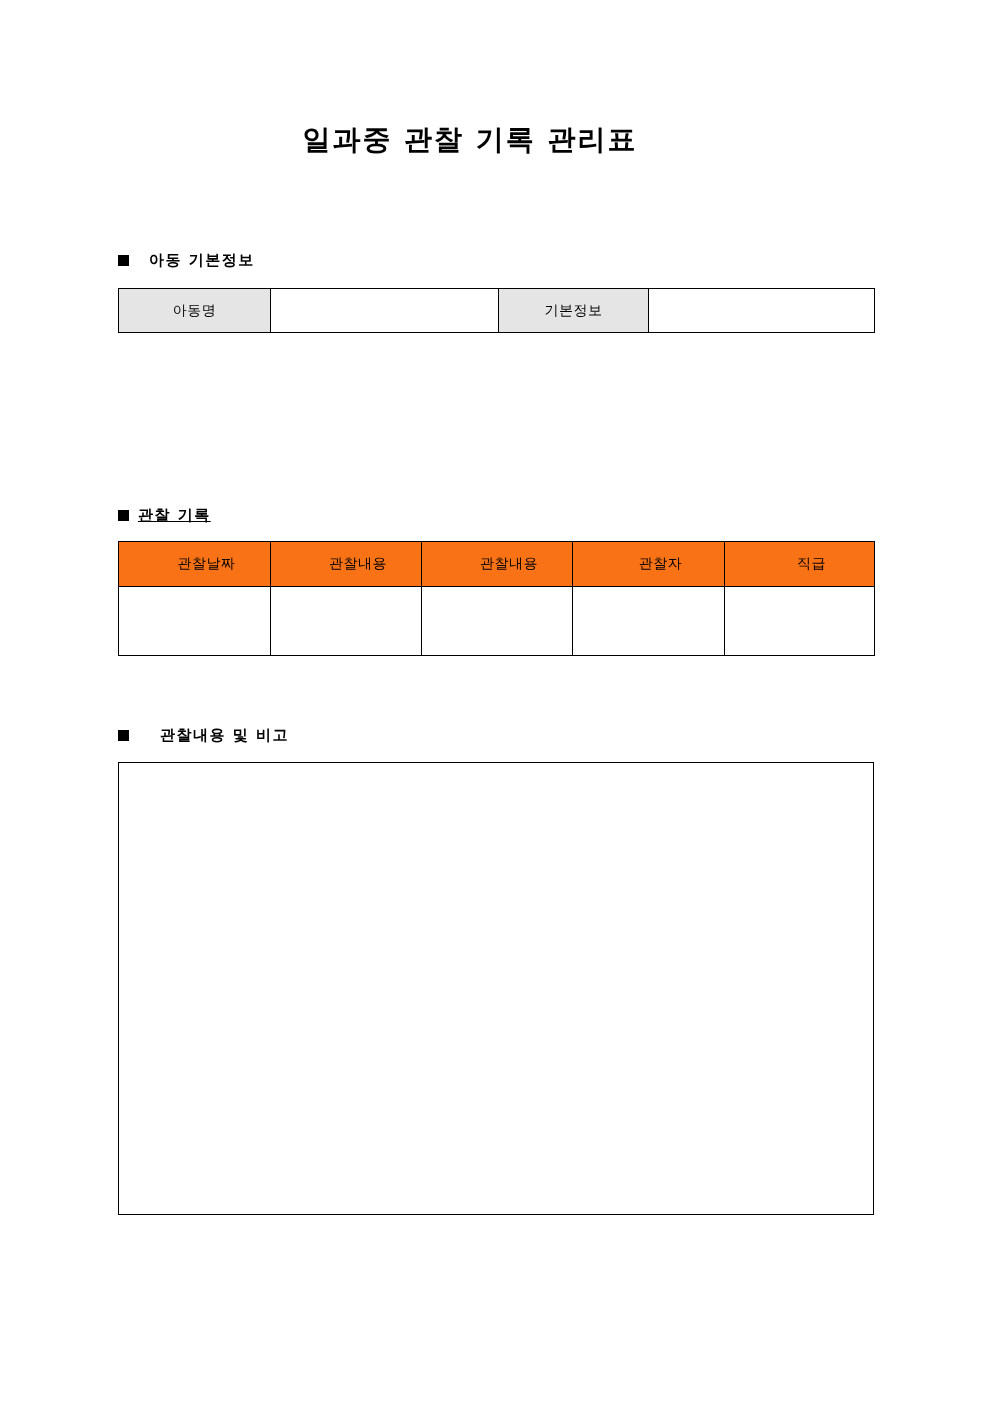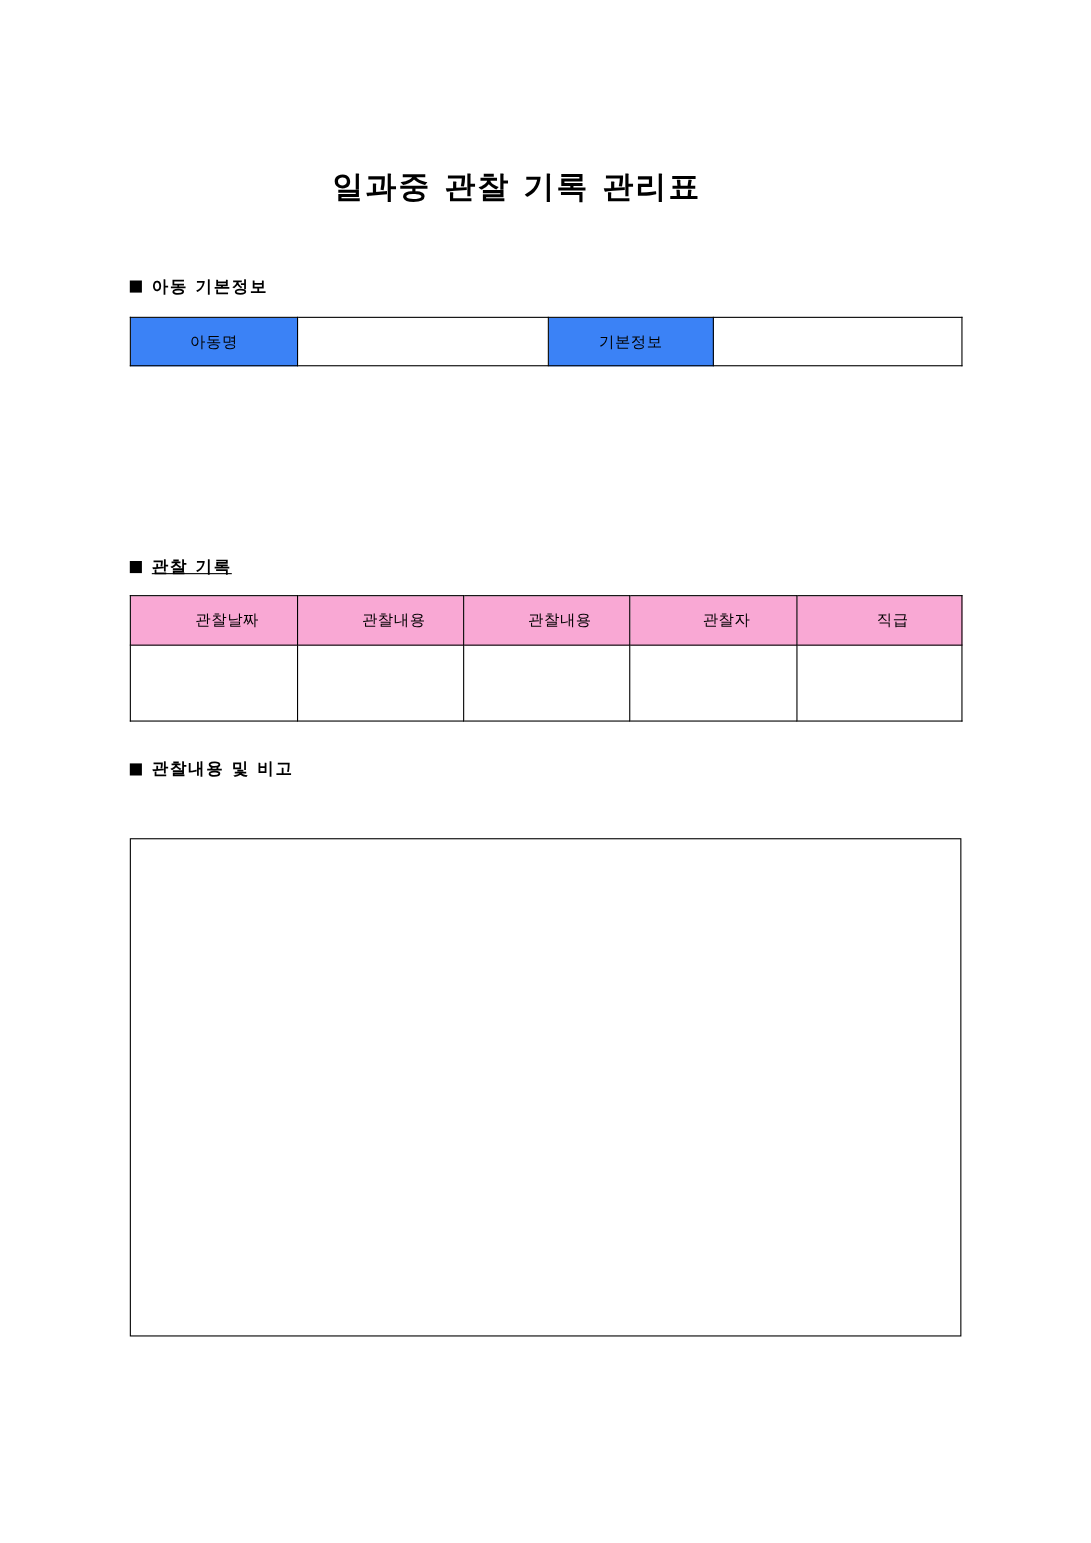--- a/index.html
+++ b/index.html
@@ -23,21 +23,21 @@
     top: 0;
     width: 992px;
     height: 1403px;
     overflow: hidden;
   }
 
   
   .doc-title {
     position: absolute;
     left: 0;
-    top: 150px;
+    top: 120px;
     width: 940px;
     text-align: center;
     font-size: 28px;
     font-weight: bold;
     letter-spacing: 2px;
     line-height: 40px;
     white-space: pre;
   }
 
   
@@ -53,59 +53,59 @@
     align-items: center;
   }
   .section-head .bullet {
     display: inline-block;
     width: 11px;
     height: 11px;
     background: #000000;
     margin-right: 9px;
     flex: none;
   }
-  #sec-basic  { top: 249px; }
+  #sec-basic  { top: 249px; gap: 11px; }
   #sec-record { top: 504px; text-decoration: underline; }
-  #sec-notes  { top: 688px; }
+  #sec-notes  { top: 724px; gap: 22px; }
 
   
   .tbl {
     position: absolute;
     left: 118px;
     width: 756px;
     border-collapse: collapse;
     table-layout: fixed;
     font-size: 14px;
   }
   .tbl td, .tbl th {
     border: 1.4px solid #000000;
     padding: 0;
     text-align: center;
     vertical-align: middle;
     font-weight: normal;
     font-size: 14px;
     letter-spacing: 0.5px;
   }
   .lbl {
-    background: #3b82f6;
+    background: #e5e5e5;
     margin-left: 12px;
   }
   .val {
     background: #ffffff;
   }
 
   
   #table-basic { top: 288px; }
   #table-basic .r1 { height: 44px; }
   #table-basic .r2 { height: 44px; }
   #table-basic .r3 { height: 60px; }
 
   
   #table-record { top: 541px; }
-  #table-record thead th { height: 44px; background: #f9a8d4; padding-left: 24px; }
+  #table-record thead th { height: 44px; background: #f97316; padding-left: 24px; }
   #table-record tbody td { height: 68px; background: #ffffff; }
 
   
   #notes-box {
     position: absolute;
     left: 118px;
     top: 762px;
     width: 756px;
     height: 453px;
     border: 1.4px solid #000000;

